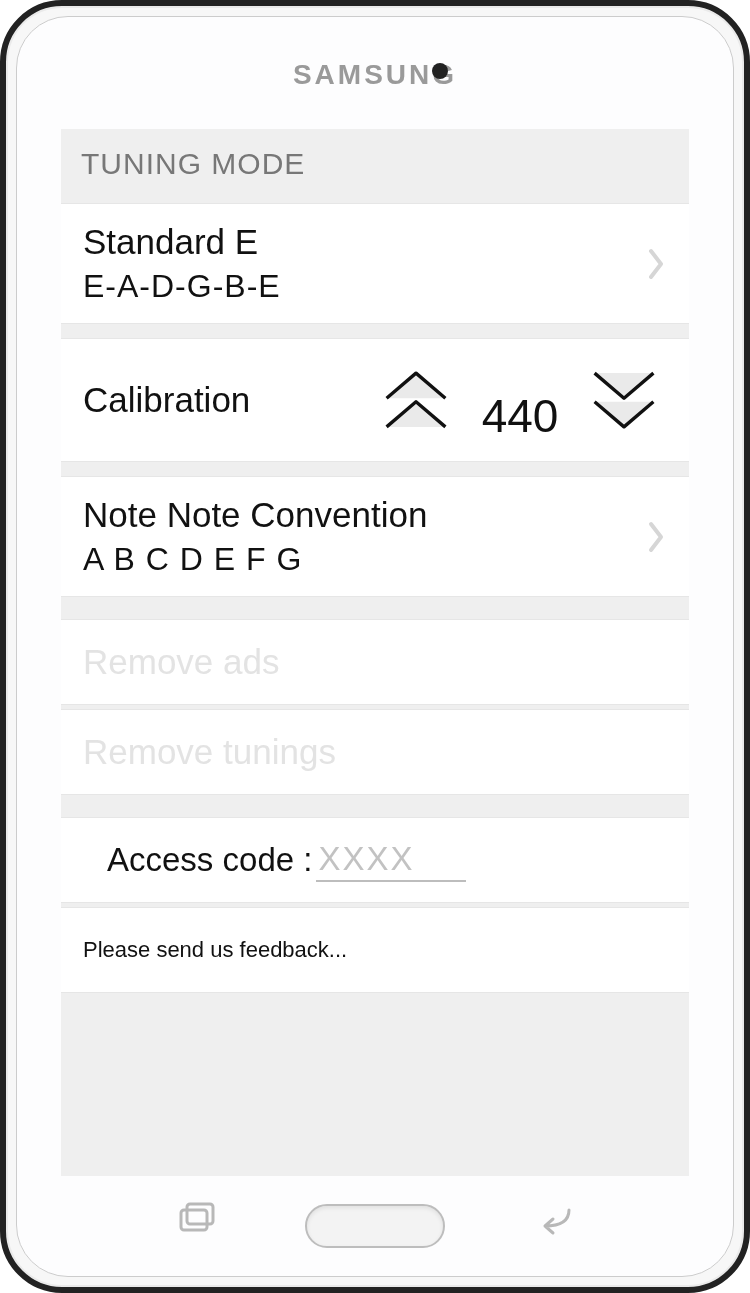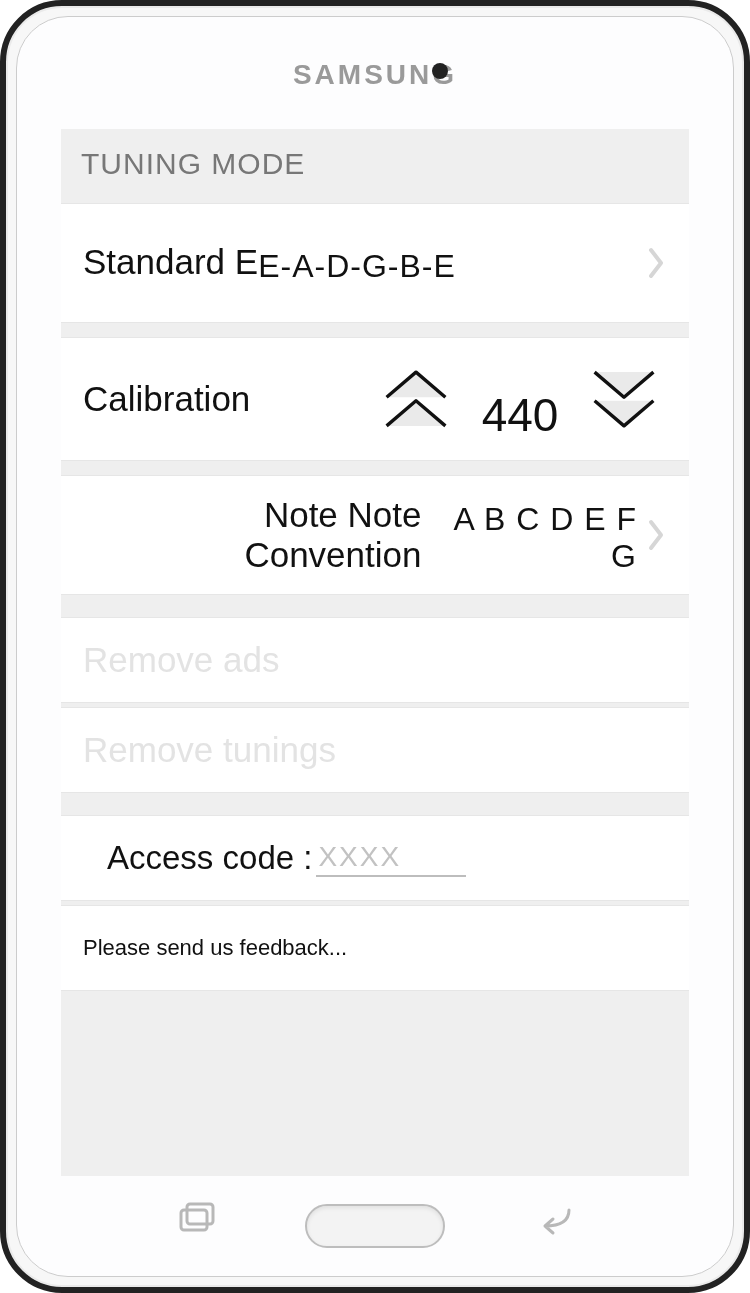--- a/index.html
+++ b/index.html
@@ -82,39 +82,39 @@
     padding: 18px 22px 18px 22px;
     margin-bottom: 14px;
     display: flex;
     align-items: center;
     min-height: 86px;
     position: relative;
   }
   .row.tall { min-height: 120px; }
   .row .title { font-size: 35px; color:#111; }
   .row .subtitle { font-size: 32px; color:#111; margin-top:6px; letter-spacing:1px;}
-  .row .col { display:flex; flex-direction:row; flex:1;text-align:right; }
+  .row .col { display:flex; flex-direction:column; flex:1; }
   .row.disabled .title { color:#e3e3e3; font-weight:400; }
   .row.simple { margin-bottom: 4px; }
   .row.last-gap { margin-bottom: 22px; }
 
   .chev { color:#d6d6d6; font-size:0; padding-left:10px;}
   .chev svg { width:20px; height:34px; }
 
   
   .stepper { display:flex; align-items:flex-end; gap:16px; }
   .step-val { font-size:46px; font-weight:500; color:#111; min-width:90px; text-align:center;}
   .step-btn { width:86px; height:86px; display:flex; align-items:center; justify-content:center; }
   .step-btn svg { width:84px; height:84px; }
 
   
   .access-lbl { font-size:33px; color:#111;margin-left:24px; }
   .access-input {
     border:none; border-bottom:2px solid #bdbdbd;
-    font-size:28px; color:#888; background:transparent;
+    font-size:33px; color:#888; background:transparent;
     width: 150px; padding: 2px 2px;
     outline:none;
     font-family: inherit;
   }
   .access-input::placeholder { color:#c2c2c2; letter-spacing:2px;}
 </style>
 </head>
 <body>
 
 <div class="device-frame">

